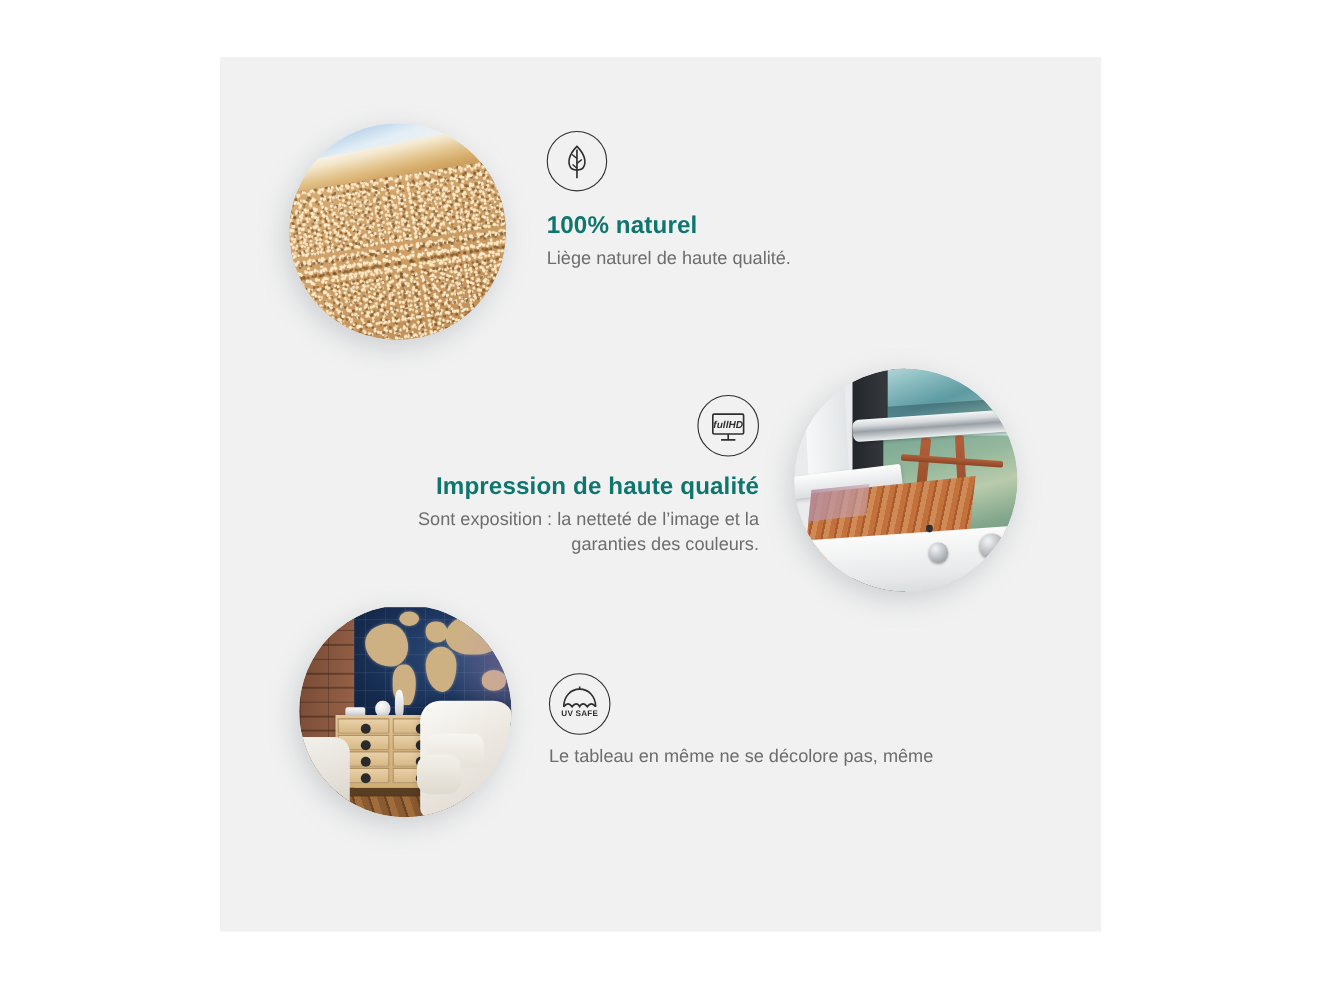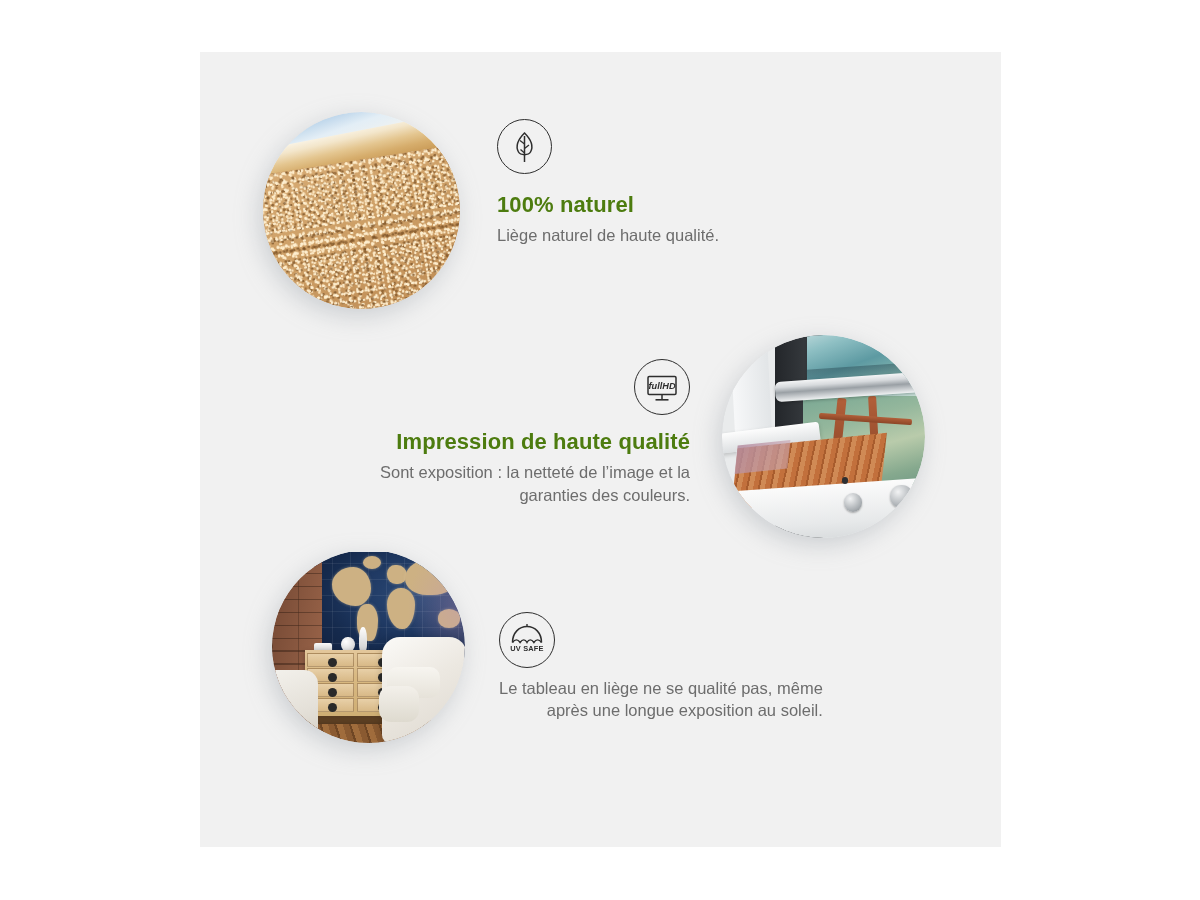--- a/index.html
+++ b/index.html
@@ -32,21 +32,21 @@
     background: #f1f1f1;
   }
 
   .text-block {
     position: absolute;
   }
 
   .feat-title {
     font-size: 22px;
     font-weight: 600;
-    color: #4d7c0f;
+    color: #0f766e;
     letter-spacing: 0.1px;
     margin: 0 0 7px 0;
     white-space: nowrap;
     line-height: 1.15;
   }
   .feat-desc {
     font-size: 16.5px;
     font-weight: 400;
     color: #6d6d6d;
     margin: 0;
@@ -418,18 +418,17 @@
       <svg width="54" height="54" viewBox="0 0 54 54">
         <path d="M12.5 29.5 C12.5 19.8 19 13.5 27 13.5 C35 13.5 41.5 19.8 41.5 29.5" fill="none" stroke="#2e2e2e" stroke-width="1.5"></path>
         <path d="M12.5 29.5 C15 26 17.8 26 20.1 29.5 C22.4 26 25.2 26 27 29.5
                  C28.8 26 31.6 26 33.9 29.5 C36.2 26 39 26 41.5 29.5" fill="none" stroke="#2e2e2e" stroke-width="1.4"></path>
         <line x1="27" y1="11" x2="27" y2="14" stroke="#2e2e2e" stroke-width="1.4"></line>
         <text x="27" y="38.2" text-anchor="middle" font-family="'Liberation Sans', sans-serif" font-size="7.4" font-weight="bold" letter-spacing="0.2" fill="#2e2e2e">UV SAFE</text>
     </svg>
     </div>
 
     <div class="text-block" style="left:299px; top:625px; text-align:left;">
-      <p class="feat-desc">Le tableau en liège ne se qualité pas, même</p>
-      <p class="feat-desc">après une longue exposition au soleil.</p>
+      <p class="feat-desc">Le tableau en même ne se décolore pas, même</p>
     </div>
 
   </div>
 </div>
 
 </body></html>

